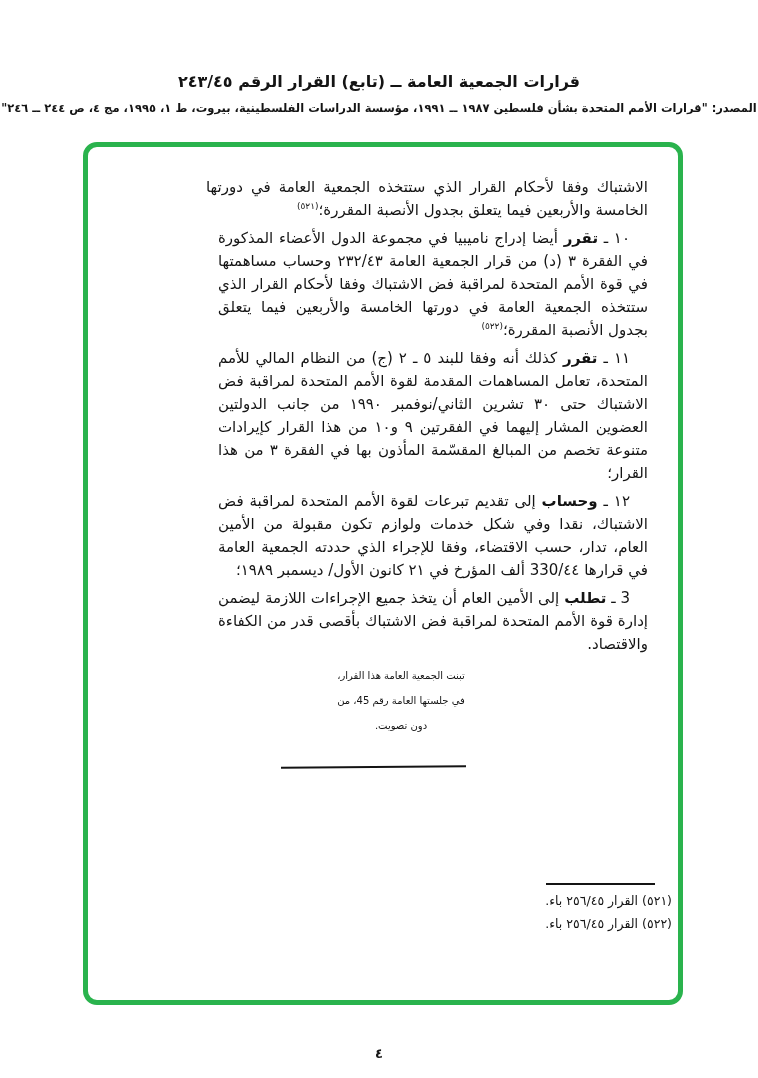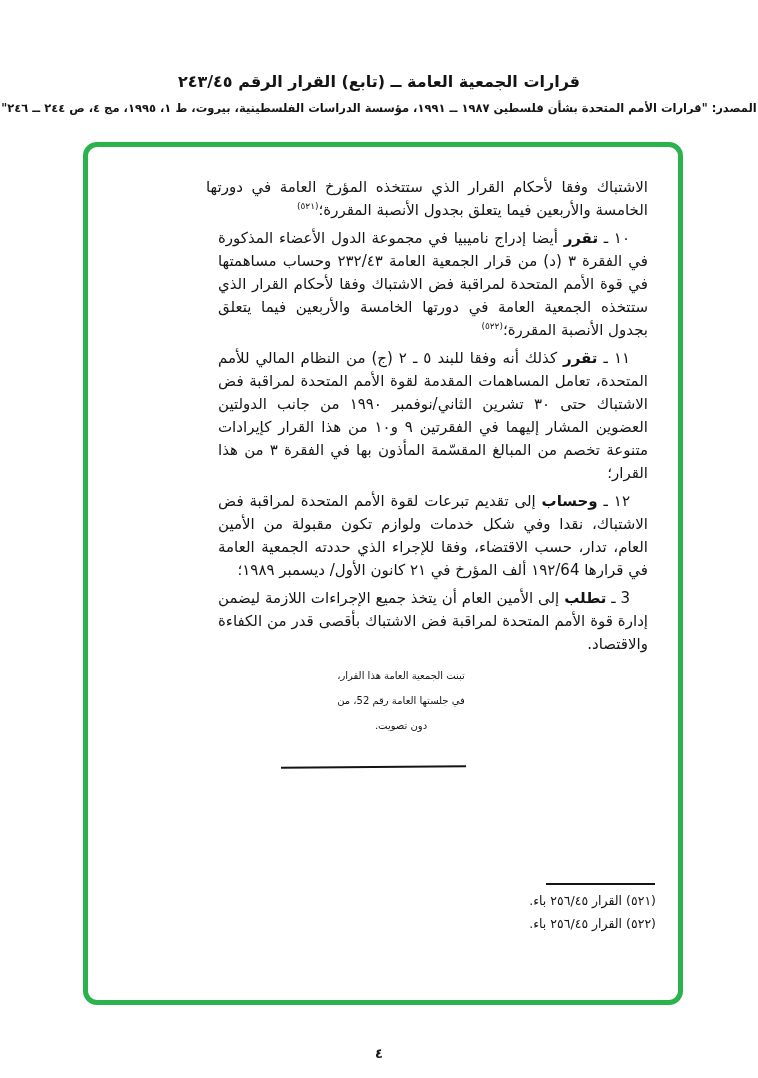--- a/index.html
+++ b/index.html
@@ -52,21 +52,21 @@
     position: absolute; left: 281px; top: 766px;
     width: 185px; height: 2px; background: #141414;
     transform: rotate(-0.5deg);
   }
 
   .footnote-rule {
     position: absolute; left: 546px; top: 883px;
     width: 109px; height: 2px; background: #141414;
   }
   .footnotes {
-    position: absolute; left: 300px; top: 889px; width: 356px;
+    position: absolute; left: 316px; top: 889px; width: 356px;
     direction: rtl; text-align: right;
     font-size: 12.5px; line-height: 23px;
   }
   .footnote-item { white-space: nowrap; }
 
   .page-number {
     position: absolute; top: 1046px; left: 0; width: 758px;
     text-align: center; font-size: 13px; font-weight: bold;
   }
 </style>
@@ -76,33 +76,33 @@
 <div class="page">
 
   <div class="header-title">قرارات الجمعية العامة ــ (تابع) القرار الرقم ٢٤٣/٤٥</div>
 
   <div class="source-line">المصدر: "قرارات الأمم المتحدة بشأن فلسطين ١٩٨٧ ــ ١٩٩١، مؤسسة الدراسات الفلسطينية، بيروت، ط ١، ١٩٩٥، مج ٤، ص ٢٤٤ ــ ٢٤٦"</div>
 
   <div class="document-frame" style="border-color: rgb(42, 179, 77);"></div>
 
   <div class="resolution-text">
 
-    <p><span>الاشتباك وفقا لأحكام القرار الذي ستتخذه المؤرخ العامة في دورتها الخامسة والأربعين فيما يتعلق بجدول الأنصبة المقررة؛</span><sup class="fn-ref">(٥٢١)</sup></p>
+    <p><span>الاشتباك وفقا لأحكام القرار الذي ستتخذه الجمعية العامة في دورتها الخامسة والأربعين فيما يتعلق بجدول الأنصبة المقررة؛</span><sup class="fn-ref">(٥٢١)</sup></p>
 
     <p class="indented"><span>١٠ ـ</span> <span class="para-verb">تقرر</span> <span>أيضا إدراج ناميبيا في مجموعة الدول الأعضاء المذكورة في الفقرة ٣ (د) من قرار الجمعية العامة ٢٣٢/٤٣ وحساب مساهمتها في قوة الأمم المتحدة لمراقبة فض الاشتباك وفقا لأحكام القرار الذي ستتخذه الجمعية العامة في دورتها الخامسة والأربعين فيما يتعلق بجدول الأنصبة المقررة؛</span><sup class="fn-ref">(٥٢٢)</sup></p>
 
     <p class="indented"><span>١١ ـ</span> <span class="para-verb">تقرر</span> <span>كذلك أنه وفقا للبند ٥ ـ ٢ (ج) من النظام المالي للأمم المتحدة، تعامل المساهمات المقدمة لقوة الأمم المتحدة لمراقبة فض الاشتباك حتى ٣٠ تشرين الثاني/نوفمبر ١٩٩٠ من جانب الدولتين العضوين المشار إليهما في الفقرتين ٩ و١٠ من هذا القرار كإيرادات متنوعة تخصم من المبالغ المقسّمة المأذون بها في الفقرة ٣ من هذا القرار؛</span></p>
 
-    <p class="indented"><span>١٢ ـ</span> <span class="para-verb">وحساب</span> <span>إلى تقديم تبرعات لقوة الأمم المتحدة لمراقبة فض الاشتباك، نقدا وفي شكل خدمات ولوازم تكون مقبولة من الأمين العام، تدار، حسب الاقتضاء، وفقا للإجراء الذي حددته الجمعية العامة في قرارها ١٩٢/64 ألف المؤرخ في ٢١ كانون الأول/ ديسمبر ١٩٨٩؛</span></p>
+    <p class="indented"><span>١٢ ـ</span> <span class="para-verb">وحساب</span> <span>إلى تقديم تبرعات لقوة الأمم المتحدة لمراقبة فض الاشتباك، نقدا وفي شكل خدمات ولوازم تكون مقبولة من الأمين العام، تدار، حسب الاقتضاء، وفقا للإجراء الذي حددته الجمعية العامة في قرارها 330/٤٤ ألف المؤرخ في ٢١ كانون الأول/ ديسمبر ١٩٨٩؛</span></p>
 
     <p class="indented"><span>3 ـ</span> <span class="para-verb">تطلب</span> <span>إلى الأمين العام أن يتخذ جميع الإجراءات اللازمة ليضمن إدارة قوة الأمم المتحدة لمراقبة فض الاشتباك بأقصى قدر من الكفاءة والاقتصاد.</span></p>
 
     <div class="adoption-note">
       <div>تبنت الجمعية العامة هذا القرار،</div>
-      <div>في جلستها العامة رقم 52، من</div>
+      <div>في جلستها العامة رقم 45، من</div>
       <div>دون تصويت.</div>
     </div>
 
   </div>
 
   <div class="closing-rule"></div>
 
   <div class="footnote-rule"></div>
 
   <div class="footnotes">

